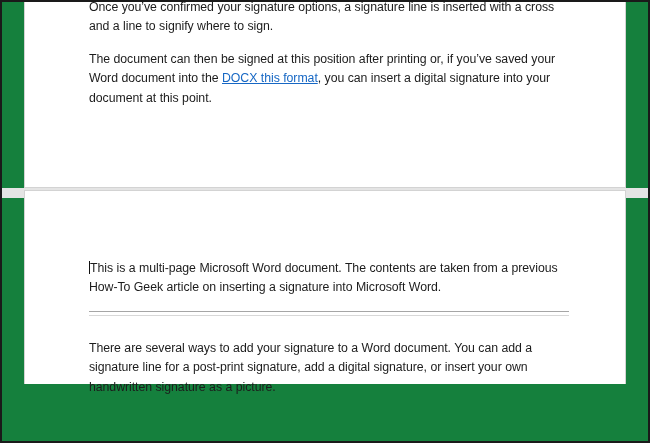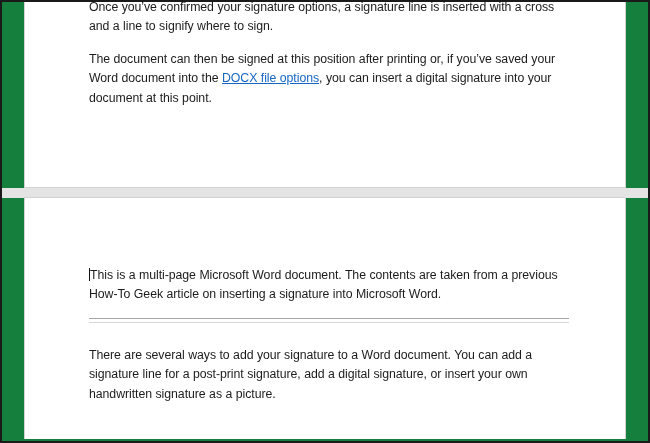--- a/index.html
+++ b/index.html
@@ -50,22 +50,22 @@
     border-bottom: none;
   }
 
   .doc-page.page-one {
     top: -4px;
     height: 190px;
     border-bottom: 1px solid #d3d3d3;
   }
 
   .doc-page.page-two {
-    top: 195px;
-    height: 242px;
+    top: 188px;
+    height: 194px;
     border-top: 1px solid #d3d3d3;
   }
 
   
   .page-body {
     position: absolute;
     left: 64px;
     width: 480px;
   }
   .page-one .page-body { top: 0px; }
@@ -125,21 +125,21 @@
 <body>
 
 <div class="word-viewport">
   <div class="page-canvas">
 
     <div class="doc-page page-one">
       <div class="page-body">
 
         <p class="doc-para">Once you’ve confirmed your signature options, a signature line is inserted with a cross and a line to signify where to sign.</p>
 
-        <p class="doc-para"><span>The document can then be signed at this position after printing or, if you’ve saved your Word document into the </span><a class="doc-link" href="#">DOCX file options</a><span>, you can insert a digital signature into your document at this point.</span></p>
+        <p class="doc-para"><span>The document can then be signed at this position after printing or, if you’ve saved your Word document into the </span><a class="doc-link" href="#">DOCX this format</a><span>, you can insert a digital signature into your document at this point.</span></p>
 
       </div>
     </div>
 
     <div class="page-gap"></div>
 
     <div class="doc-page page-two">
       <div class="page-body">
 
         <p class="doc-para"><span class="text-caret"></span><span>This is a multi-page Microsoft Word document. The contents are taken from a previous How-To Geek article on inserting a signature into Microsoft Word.</span></p>

